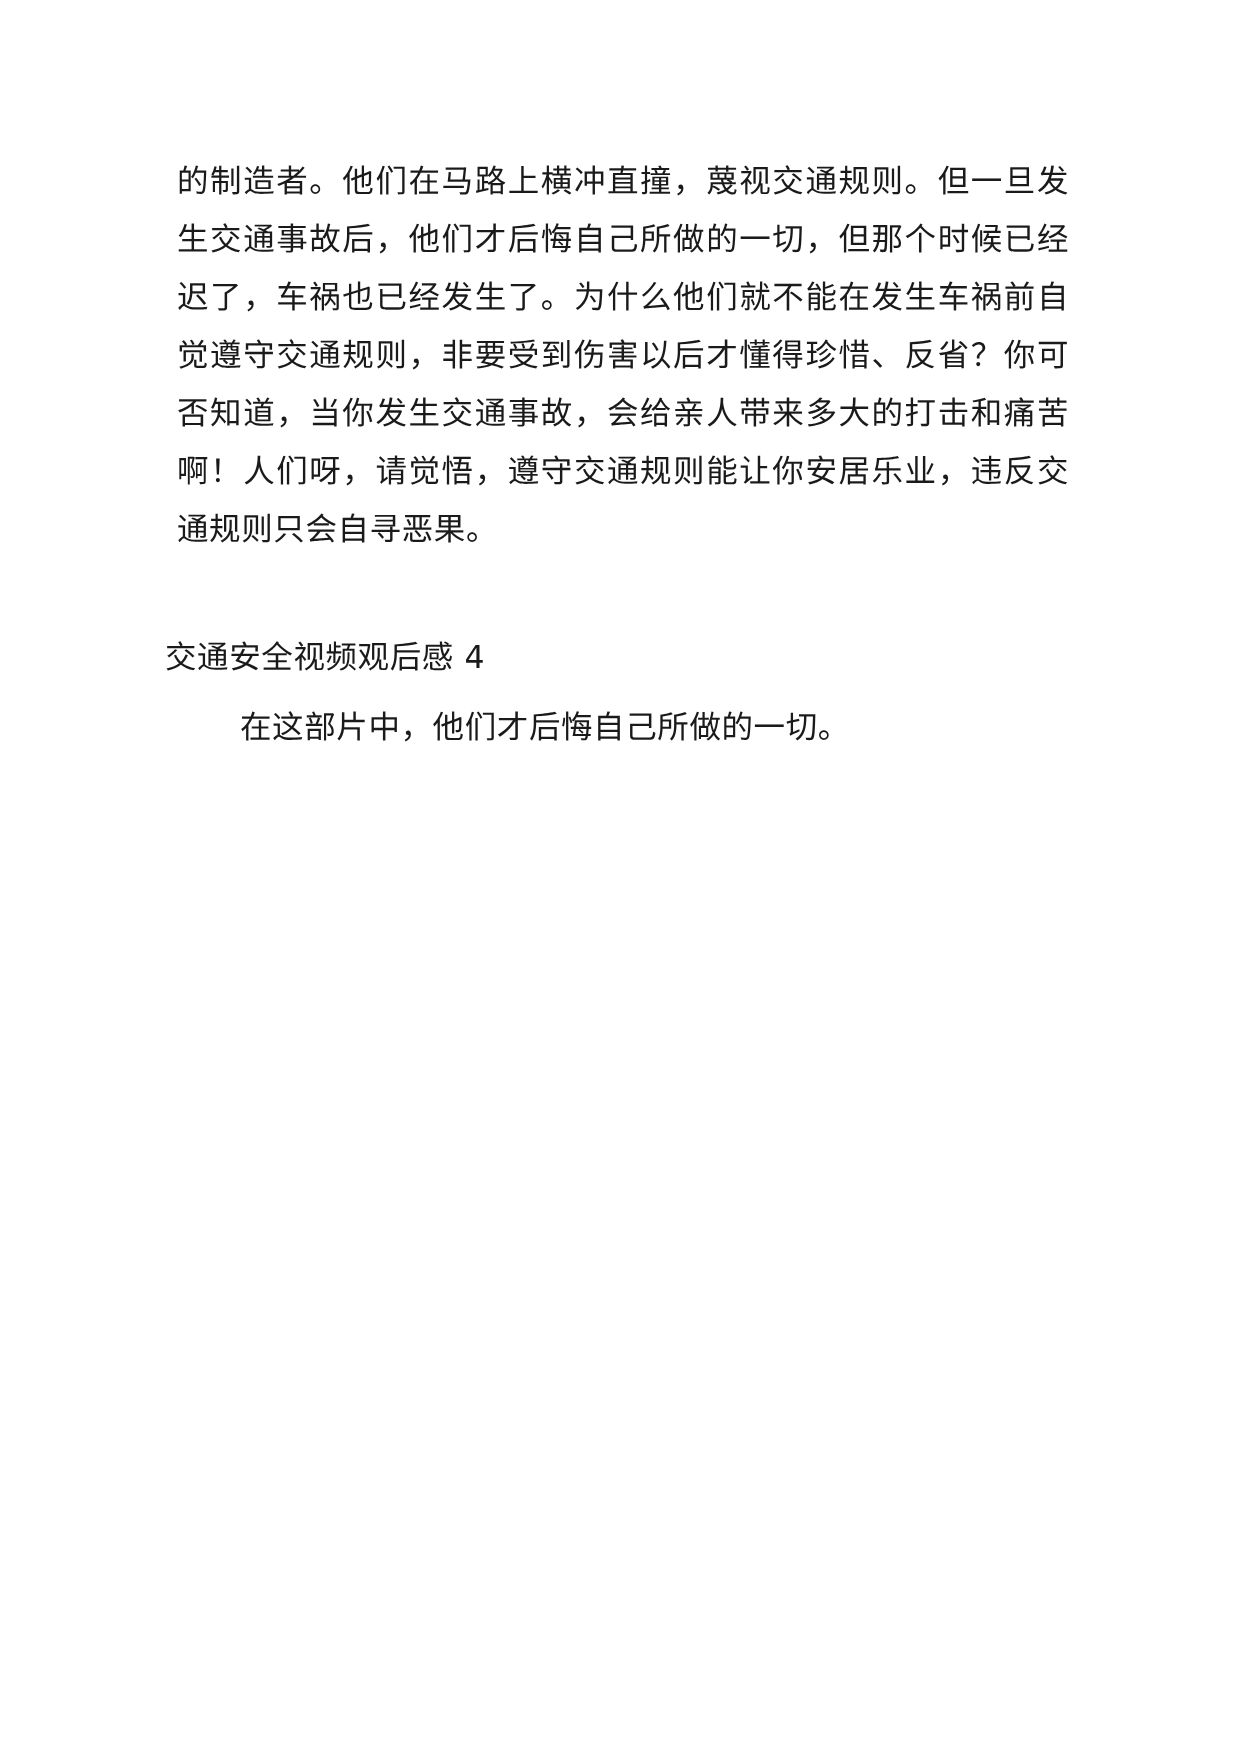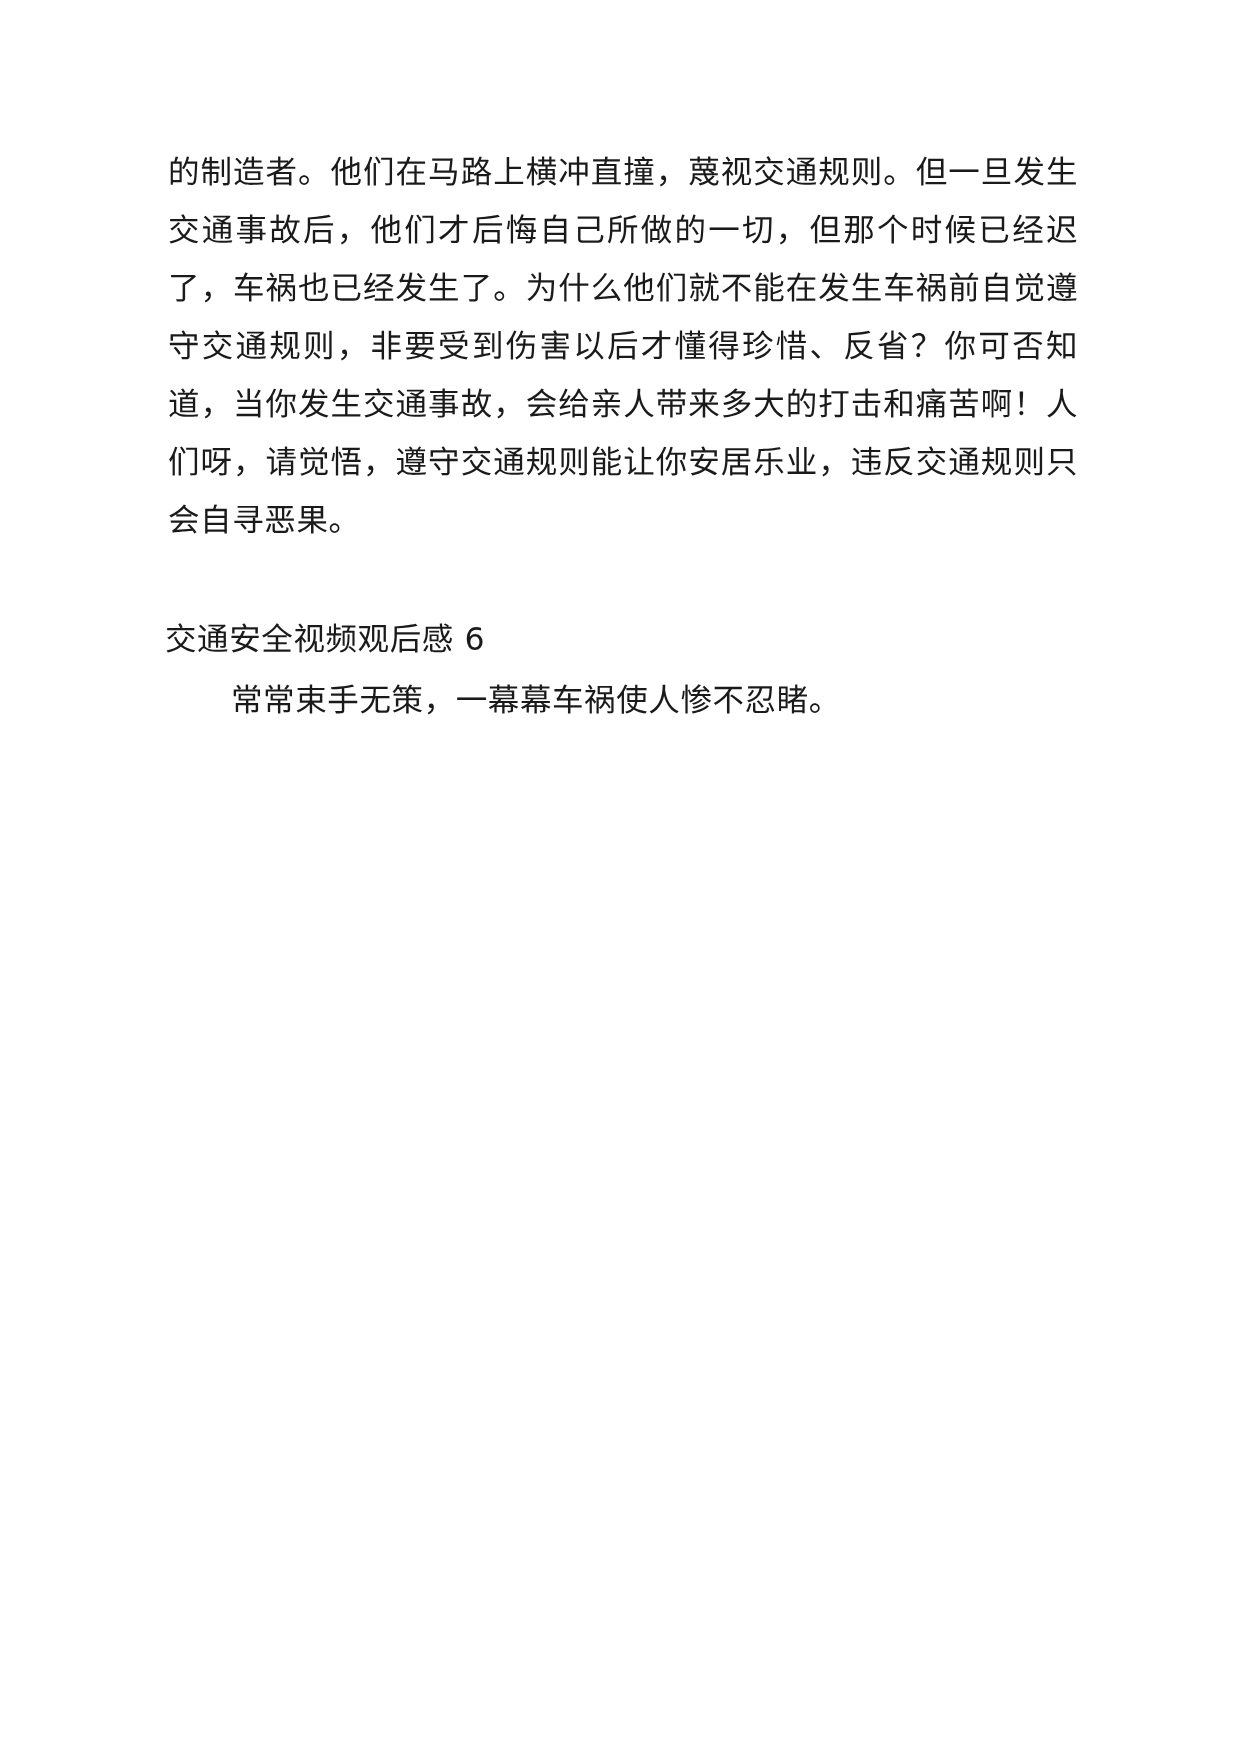--- a/index.html
+++ b/index.html
@@ -23,21 +23,21 @@
     padding: 140px 160px 80px 165px;
   }
   .doc-body {
     font-size: 31.5px;
     line-height: 58px;
     letter-spacing: 0.6px;
     text-align: justify;
     text-justify: inter-ideograph;
   }
   p.para {
-    margin: 3px;
+    margin: 12px;
     text-indent: 2em;
   }
   p.para.noindent {
     text-indent: 0;
   }
   h2.heading {
     margin: 0;
     font-size: 31.5px;
     line-height: 58px;
     font-weight: normal;
@@ -51,21 +51,21 @@
 </head>
 <body>
 
 <div class="page">
   <div class="doc-body">
 
     <p class="para noindent">的制造者。他们在马路上横冲直撞，蔑视交通规则。但一旦发生交通事故后，他们才后悔自己所做的一切，但那个时候已经迟了，车祸也已经发生了。为什么他们就不能在发生车祸前自觉遵守交通规则，非要受到伤害以后才懂得珍惜、反省？你可否知道，当你发生交通事故，会给亲人带来多大的打击和痛苦啊！人们呀，请觉悟，遵守交通规则能让你安居乐业，违反交通规则只会自寻恶果。</p>
 
     <div class="gap-large"></div>
 
-    <h2 class="heading">交通安全视频观后感 6</h2>
+    <h2 class="heading">交通安全视频观后感 4</h2>
 
 
-    <p class="para">常常束手无策，一幕幕车祸使人惨不忍睹。</p>
+    <p class="para">在这部片中，他们才后悔自己所做的一切。</p>
 
 
 
   </div>
 </div>
 
 </body></html>

